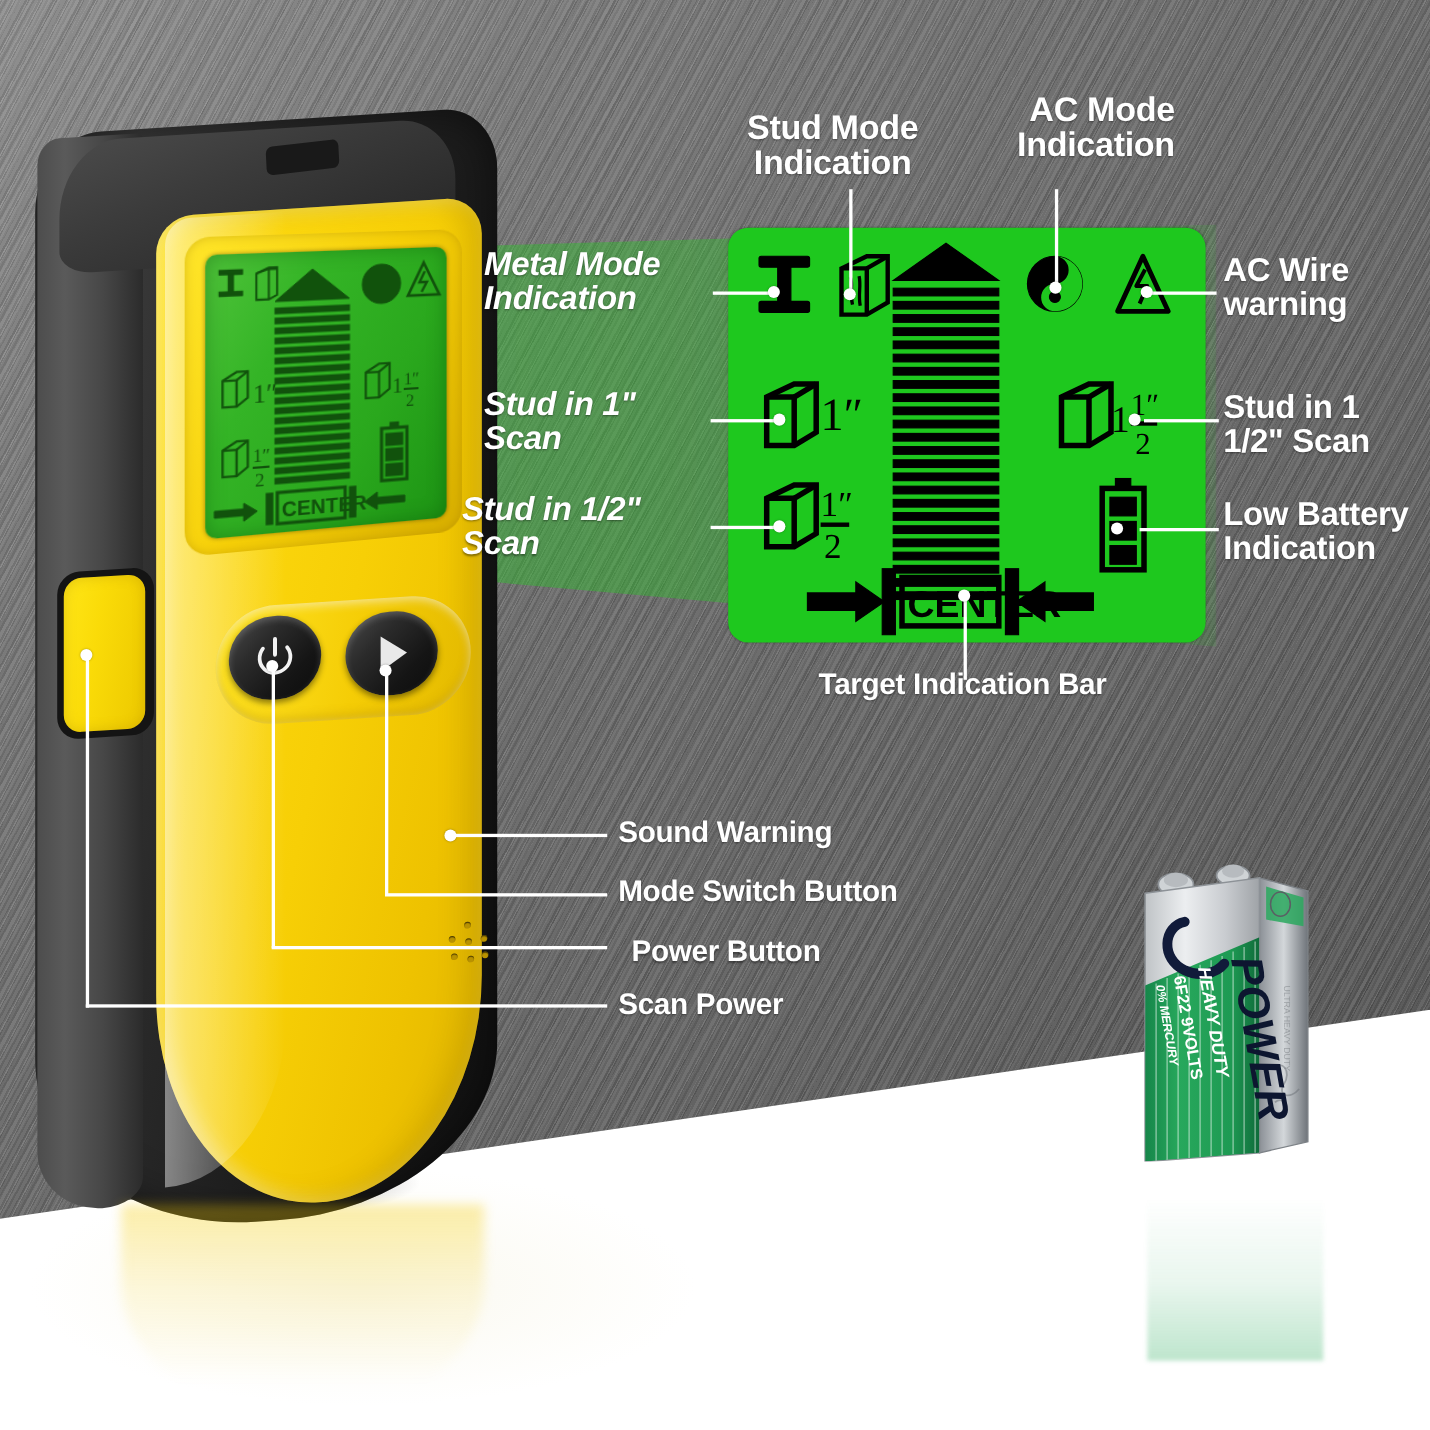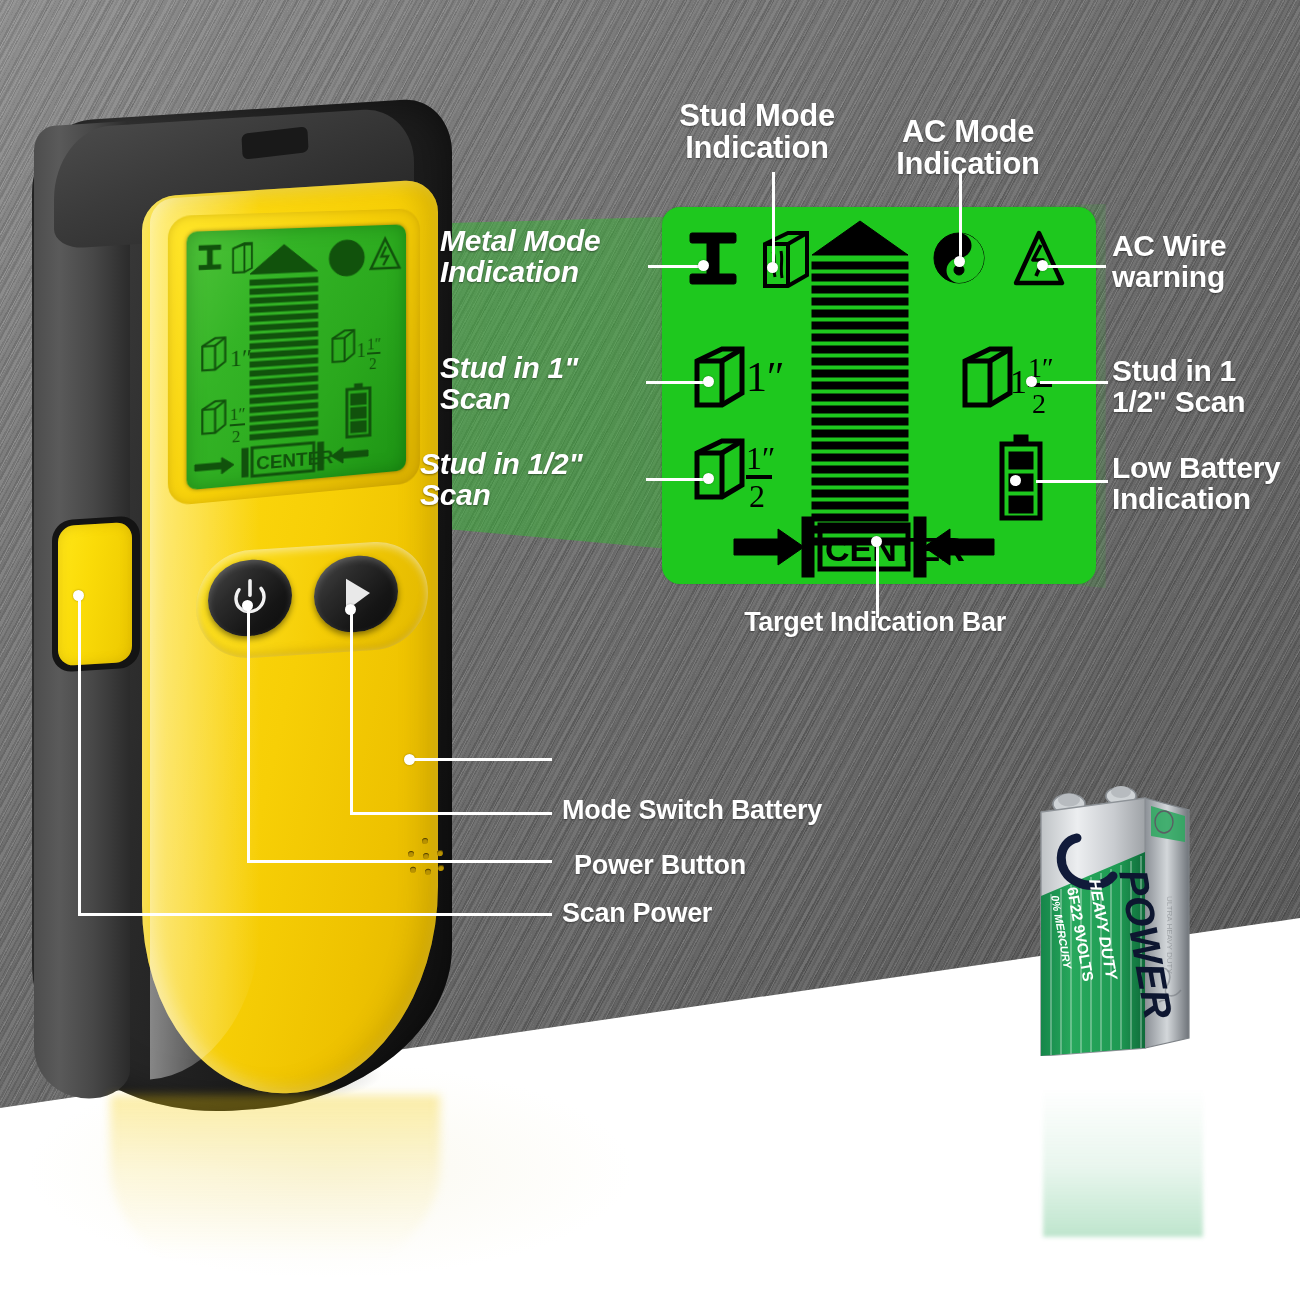--- a/index.html
+++ b/index.html
@@ -518,21 +518,21 @@
       </g>
     </svg>
   </div>
   <div class="batt-reflect"></div>
 
   <div class="lbl sz-top ta-center" style="left:652px;top:100px;width:210px;">Stud Mode
 Indication</div>
   <div class="leader v" style="left:772px;top:172px;height:96px;"></div>
   <div class="dot" style="left:767px;top:262px;"></div>
 
-  <div class="lbl sz-top ta-center" style="left:868px;top:116px;width:200px;">AC Mode
+  <div class="lbl sz-top ta-center" style="left:868px;top:84px;width:200px;text-align:right;">AC Mode
 Indication</div>
   <div class="leader v" style="left:959px;top:172px;height:90px;"></div>
   <div class="dot" style="left:954px;top:256px;"></div>
 
   <div class="lbl sz-side ta-right" style="left:440px;top:225px;width:225px;">Metal Mode
 Indication</div>
   <div class="leader h" style="left:648px;top:265px;width:56px;"></div>
   <div class="dot" style="left:698px;top:260px;"></div>
 
   <div class="lbl sz-side ta-right" style="left:440px;top:352px;width:200px;">Stud in 1"
@@ -559,25 +559,26 @@
 Indication</div>
   <div class="leader h" style="left:1036px;top:480px;width:72px;"></div>
   <div class="dot" style="left:1010px;top:475px;"></div>
 
   <div class="leader v" style="left:876px;top:540px;height:78px;"></div>
   <div class="dot" style="left:871px;top:536px;"></div>
   <div class="lbl sz-bot ta-center" style="left:700px;top:608px;width:350px;">Target Indication Bar</div>
 
   <div class="dot" style="left:404px;top:754px;"></div>
   <div class="leader h" style="left:412px;top:758px;width:140px;"></div>
+  <div class="lbl sz-bot ta-left" style="left:562px;top:742px;width:400px;">Sound Warning</div>
 
   <div class="dot" style="left:345px;top:604px;"></div>
   <div class="leader v" style="left:350px;top:608px;height:206px;"></div>
   <div class="leader h" style="left:350px;top:812px;width:202px;"></div>
-  <div class="lbl sz-bot ta-left" style="left:562px;top:796px;width:400px;">Mode Switch Battery</div>
+  <div class="lbl sz-bot ta-left" style="left:562px;top:796px;width:400px;">Mode Switch Button</div>
 
   <div class="dot" style="left:242px;top:600px;"></div>
   <div class="leader v" style="left:247px;top:604px;height:258px;"></div>
   <div class="leader h" style="left:247px;top:860px;width:305px;"></div>
   <div class="lbl sz-bot ta-left" style="left:562px;top:851px;width:400px;margin-left:12px;">Power Button</div>
 
   <div class="dot" style="left:73px;top:590px;"></div>
   <div class="leader v" style="left:78px;top:594px;height:322px;"></div>
   <div class="leader h" style="left:78px;top:913px;width:474px;"></div>
   <div class="lbl sz-bot ta-left" style="left:562px;top:899px;width:400px;">Scan Power</div>

